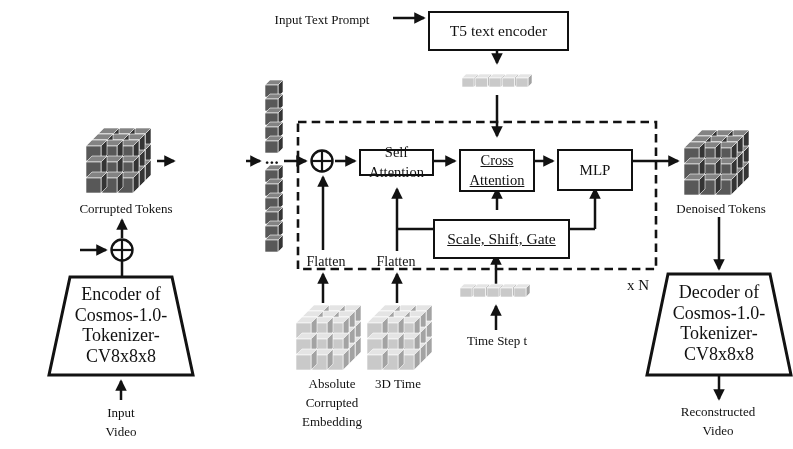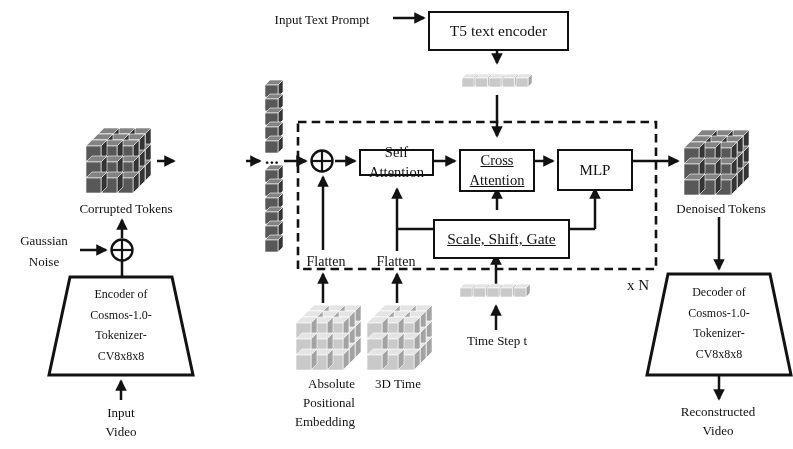--- a/index.html
+++ b/index.html
@@ -13,21 +13,21 @@
     position:absolute; box-sizing:border-box; background:#fff;
     border:2.6px solid #111; display:flex; flex-direction:column;
     align-items:center; justify-content:center; text-align:center;
     font-size:14.5px; line-height:1.36; z-index:2;margin-top:8px;
   }
   .lbl {
     position:absolute; transform:translateX(-50%); text-align:center;
     white-space:nowrap; z-index:2; font-size:13px; line-height:19px;
   }
   .cluster { position:absolute; z-index:2; line-height:0; }
-  .trap-text { font-size:12px; line-height:20.5px; z-index:3; }
+  .trap-text { font-size:18px; line-height:20.5px; z-index:3; }
   .dots { font-weight:bold; font-size:17px; letter-spacing:0.5px; z-index:2; }
 </style>
 </head>
 <body>
 
 <div id="canvas">
 
   <svg id="overlay" width="793" height="449" viewBox="0 0 793 449">
     <defs>
       <marker id="ah" viewBox="0 0 10 10" refX="8.5" refY="5" markerWidth="4.6" markerHeight="4.6" orient="auto-start-reverse">
@@ -106,35 +106,31 @@
   </div>
 
   <div class="box" style="left:433px; top:211px; width:137px; height:40px; font-size:15.5px;text-decoration:underline;">
     <span>Scale, Shift, Gate</span>
   </div>
 
   <div class="lbl" style="left:322px; top:10px;">Input Text Prompt</div>
 
   <div class="lbl" style="left:126px; top:199px;">Corrupted Tokens</div>
 
-  <div class="lbl" style="left:44px; top:231px; line-height:20.5px;">
-    <div>Gaussian</div>
-    <div>Noise</div>
-  </div>
 
   <div class="lbl" style="left:326px; top:252px; font-size:14px;">Flatten</div>
   <div class="lbl" style="left:396px; top:252px; font-size:14px;">Flatten</div>
 
   <div class="lbl" style="left:638px; top:276px; font-size:15px;">x N</div>
 
   <div class="lbl dots" style="left:272px; top:149px;">...</div>
 
-  <div class="lbl" style="left:325px; top:374px;text-align:right;">
+  <div class="lbl" style="left:332px; top:374px;">
     <div>Absolute</div>
-    <div>Positional</div>
+    <div>Corrupted</div>
     <div>Embedding</div>
   </div>
 
   <div class="lbl" style="left:398px; top:374px;">3D Time</div>
 
   <div class="lbl" style="left:497px; top:331px;">Time Step t</div>
 
   <div class="lbl" style="left:721px; top:199px;">Denoised Tokens</div>
 
   <div class="lbl trap-text" style="left:121px; top:284px;">

